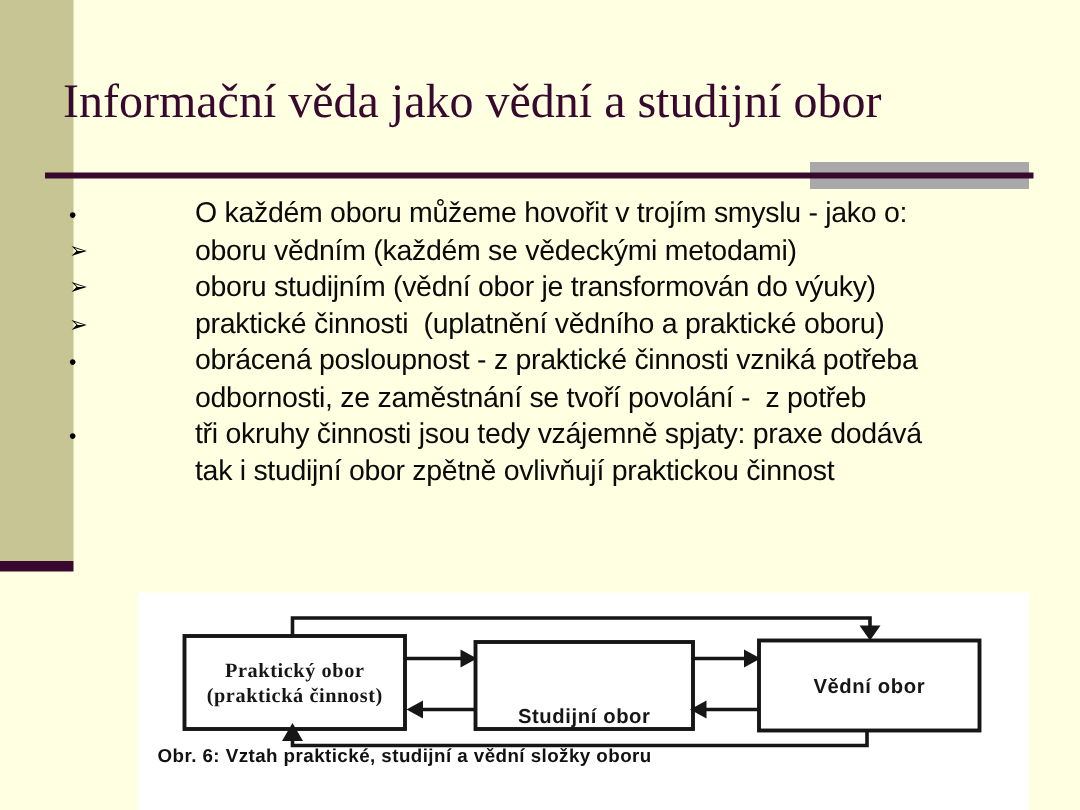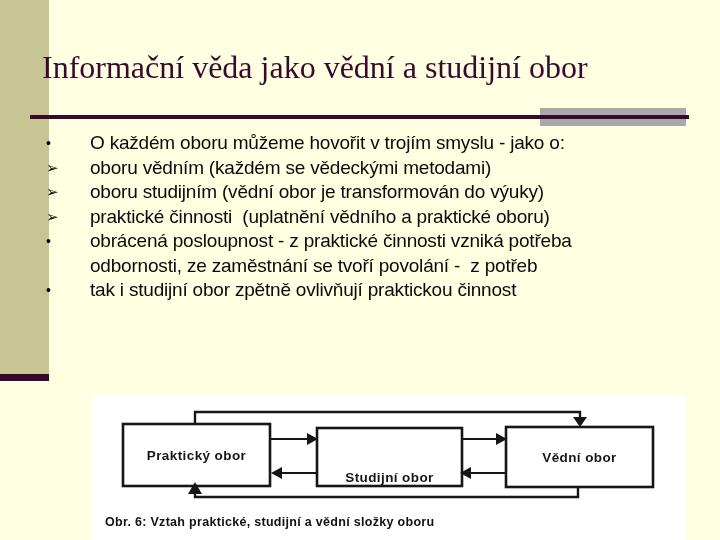--- a/index.html
+++ b/index.html
@@ -15,30 +15,30 @@
     color:#38082E;white-space:nowrap;
   }
   .gray-accent{position:absolute;left:540px;top:108px;width:146px;height:18px;background:#A9A9A9;}
   .title-rule{position:absolute;left:30px;top:115px;width:659px;height:4px;background:#38082E;}
   .bullet-list{position:absolute;left:38px;top:131px;width:660px;}
   .row{display:flex;align-items:flex-start;}
   .marker{width:52px;flex:0 0 52px;text-align:left;padding-left:8px;box-sizing:border-box;color:#000;}
   .marker.dot{font-size:14px;line-height:24px;}
   .marker.arrow{font-size:15px;line-height:24px;}
   .txt{flex:1;}
-  .line{font-size:19px;line-height:24.5px;white-space:pre;letter-spacing:-0.2px;}
+  .line{font-size:19px;line-height:24.5px;white-space:pre;letter-spacing:-0.2px;margin-left:40px;}
   .line b{font-weight:normal;}
   .diagram{position:absolute;left:92px;top:395px;width:594px;height:145px;background:#fff;}
   .diagram svg{position:absolute;left:0;top:0;}
   .dbox-label{
     position:absolute;display:flex;flex-direction:column;align-items:center;justify-content:center;
     font-weight:bold;font-size:13.5px;line-height:17px;color:#161616;letter-spacing:0.4px;text-align:center;
   }
   .caption{
-    position:absolute;left:13px;top:120px;font-weight:bold;font-size:12.5px;
+    position:absolute;left:13px;top:102px;font-weight:bold;font-size:12.5px;
     color:#111;letter-spacing:0.3px;white-space:nowrap;
   }
 </style>
 </head>
 <body>
 
 <div class="slide">
 
   <div class="side-band"></div>
   <div class="side-band-bar"></div>
@@ -76,20 +76,21 @@
       <div class="row">
         <span class="marker dot">•</span>
         <div class="txt">
           <div class="line"><span>obrácená posloupnost - z praktické činnosti vzniká potřeba</span></div>
           <div class="line"><span>odbornosti, ze zaměstnání se tvoří povolání -  z potřeb</span></div>
         </div>
       </div>
       <div class="row">
         <span class="marker dot">•</span>
         <div class="txt">
+          <div class="line"><span>tři okruhy činnosti jsou tedy vzájemně spjaty: praxe dodává</span></div>
           <div class="line"><span>tak i studijní obor zpětně ovlivňují praktickou činnost</span></div>
         </div>
       </div>
     </div>
 
   <div class="diagram">
     <svg width="594" height="145" viewBox="0 0 594 145">
 
       <rect x="31" y="29" width="147" height="62" fill="none" stroke="#161616" stroke-width="2.6"></rect>
       <rect x="225" y="33" width="145" height="58" fill="none" stroke="#161616" stroke-width="2.6"></rect>
@@ -107,22 +108,23 @@
       <line x1="225" y1="78" x2="188" y2="78" stroke="#161616" stroke-width="2.2"></line>
       <polygon points="190,72 190,84 179,78" fill="#161616"></polygon>
 
       <line x1="370" y1="44" x2="406" y2="44" stroke="#161616" stroke-width="2.2"></line>
       <polygon points="404,38 404,50 415,44" fill="#161616"></polygon>
 
       <line x1="414" y1="78" x2="377" y2="78" stroke="#161616" stroke-width="2.2"></line>
       <polygon points="379,72 379,84 368,78" fill="#161616"></polygon>
     </svg>
 
-    <div class="dbox-label" style="left:31px;top:29px;width:147px;height:62px;">
+    <div class="dbox-label" style="left:31px;top:29px;width:147px;height:62px;font-family:Liberation Serif, serif;">
       <span>Praktický obor</span>
+      <span>(praktická činnost)</span>
     </div>
     <div class="dbox-label" style="left:225px;top:33px;width:145px;height:58px;justify-content:flex-end;">
       <span>Studijní obor</span>
     </div>
     <div class="dbox-label" style="left:414px;top:32px;width:147px;height:60px;text-align:right;">
       <span>Vědní obor</span>
     </div>
 
     <div class="caption">Obr. 6: Vztah praktické, studijní a vědní složky oboru</div>
   </div>

